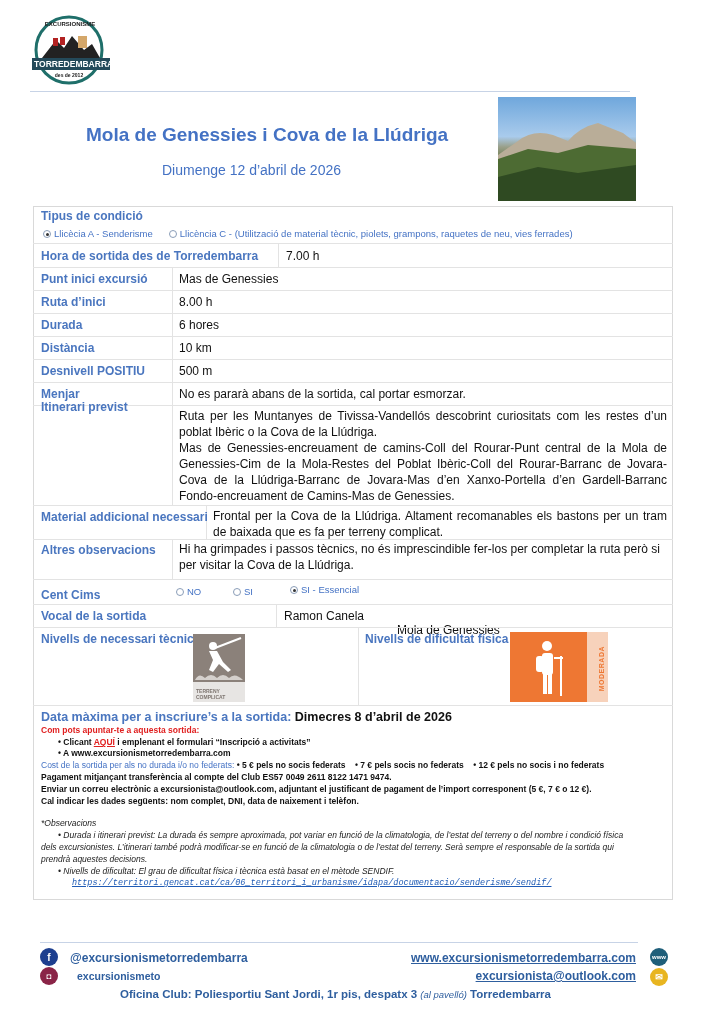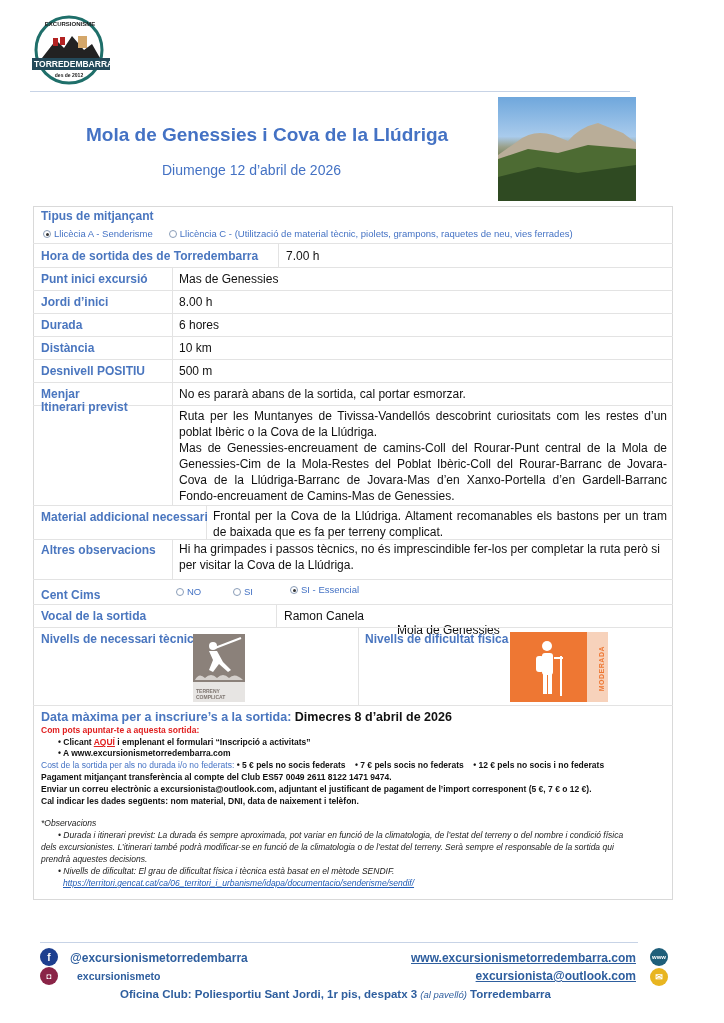--- a/index.html
+++ b/index.html
@@ -73,21 +73,21 @@
   <svg width="138" height="104" viewBox="0 0 138 104">
     <path d="M20 44 Q35 32 55 38 L70 44 Q82 30 100 26 L125 36 L138 46 L138 104 L0 104 L0 58 Z" fill="#b9ad98"></path>
     <path d="M0 62 L30 52 L60 56 L90 48 L138 52 L138 104 L0 104 Z" fill="#4d6b33"></path>
     <path d="M0 80 L40 70 L80 76 L138 68 L138 104 L0 104 Z" fill="#2f4a22"></path>
   </svg>
 </div>
 
 <div class="box"></div>
 
 <div class="row" style="top:206px;height:38px;"></div>
-<div class="lbl" style="left:41px;top:209px;">Tipus de mitjançant</div>
+<div class="lbl" style="left:41px;top:209px;">Tipus de condició</div>
 <div style="position:absolute;left:43px;top:228px;display:flex;gap:16px;">
   <span class="radio-small">
     <span class="rdot on"></span>
     <span>Llicècia A - Senderisme</span>
   </span>
   <span class="radio-small">
     <span class="rdot"></span>
     <span>Llicència C - (Utilització de material tècnic, piolets, grampons, raquetes de neu, vies ferrades)</span>
   </span>
 </div>
@@ -97,21 +97,21 @@
 <div class="lbl" style="left:41px;top:249px;">Hora de sortida des  de Torredembarra</div>
 <div class="val" style="left:286px;top:248px;">7.00 h</div>
 
 <div class="vline" style="left:172px;top:268px;height:238px;"></div>
 
 <div class="row" style="top:268px;height:23px;"></div>
 <div class="lbl" style="left:41px;top:272px;">Punt inici excursió</div>
 <div class="val" style="left:179px;top:271px;">Mas de Genessies</div>
 
 <div class="row" style="top:291px;height:23px;"></div>
-<div class="lbl" style="left:41px;top:295px;">Jordi d’inici</div>
+<div class="lbl" style="left:41px;top:295px;">Ruta d’inici</div>
 <div class="val" style="left:179px;top:294px;">8.00 h</div>
 
 <div class="row" style="top:314px;height:23px;"></div>
 <div class="lbl" style="left:41px;top:318px;">Durada</div>
 <div class="val" style="left:179px;top:317px;">6 hores</div>
 
 <div class="row" style="top:337px;height:23px;"></div>
 <div class="lbl" style="left:41px;top:341px;">Distància</div>
 <div class="val" style="left:179px;top:340px;">10 km</div>
 
@@ -197,28 +197,28 @@
   <a class="red" style="text-decoration:underline;">AQUÍ</a>
   <span>i emplenant el formulari “Inscripció a activitats”</span>
 </div>
 <div class="small blk" style="left:58px;top:748px;">• A www.excursionismetorredembarra.com</div>
 <div class="small" style="left:41px;top:760px;">
   <span class="blue">Cost de la sortida per als no durada i/o no federats:</span>
   <span class="blk" style="white-space:pre;">• 5 € pels no socis federats    • 7 € pels socis no federats    • 12 € pels no socis i no federats</span>
 </div>
 <div class="small blk" style="left:41px;top:772px;">Pagament mitjançant transferència al compte del Club ES57 0049 2611 8122 1471 9474.</div>
 <div class="small blk" style="left:41px;top:784px;">Enviar un correu electrònic a excursionista@outlook.com, adjuntant el justificant de pagament de l’import corresponent (5 €, 7 € o 12 €).</div>
-<div class="small blk" style="left:41px;top:796px;">Cal indicar les dades següents: nom material, DNI, data de naixement i telèfon.</div>
+<div class="small blk" style="left:41px;top:796px;">Cal indicar les dades següents: nom complet, DNI, data de naixement i telèfon.</div>
 
 <div class="small it" style="left:41px;top:818px;">*Observacions</div>
 <div class="small it" style="left:58px;top:830px;">• Durada i itinerari previst: La durada és sempre aproximada, pot variar en funció de la climatologia, de l’estat del terreny o del nombre i condició física</div>
 <div class="small it" style="left:41px;top:842px;">dels excursionistes. L’itinerari també podrà modificar-se en funció de la climatologia o de l’estat del terreny. Serà sempre el responsable de la sortida qui</div>
 <div class="small it" style="left:41px;top:854px;">prendrà aquestes decisions.</div>
 <div class="small it" style="left:58px;top:866px;">• Nivells de dificultat: El grau de dificultat física i tècnica està basat en el mètode SENDIF.</div>
-<a class="small it link" style="left:63px;top:878px;">https://territori.gencat.cat/ca/06_territori_i_urbanisme/idapa/documentacio/senderisme/sendif/</a>
+<a class="small it link" style="left:72px;top:878px;font-family:Liberation Mono, monospace;">https://territori.gencat.cat/ca/06_territori_i_urbanisme/idapa/documentacio/senderisme/sendif/</a>
 
 <div class="hr-foot"></div>
 <div class="ficon" style="left:40px;top:948px;background:#1d3f8f;">f</div>
 <div class="ficon" style="left:40px;top:967px;background:#8a2447;font-size:8px;">◘</div>
 <div class="ftext" style="left:70px;top:951px;">@excursionismetorredembarra</div>
 <div class="ftext" style="left:77px;top:970px;font-size:10.5px;">excursionismeto</div>
 <div class="ftext u" style="right:88px;top:951px;">www.excursionismetorredembarra.com</div>
 <div class="ftext u" style="right:88px;top:969px;">excursionista@outlook.com</div>
 <div class="ficon" style="left:650px;top:948px;background:#1f5f7a;font-size:6px;">www</div>
 <div class="ficon" style="left:650px;top:968px;background:#e8b520;font-size:9px;">✉</div>

